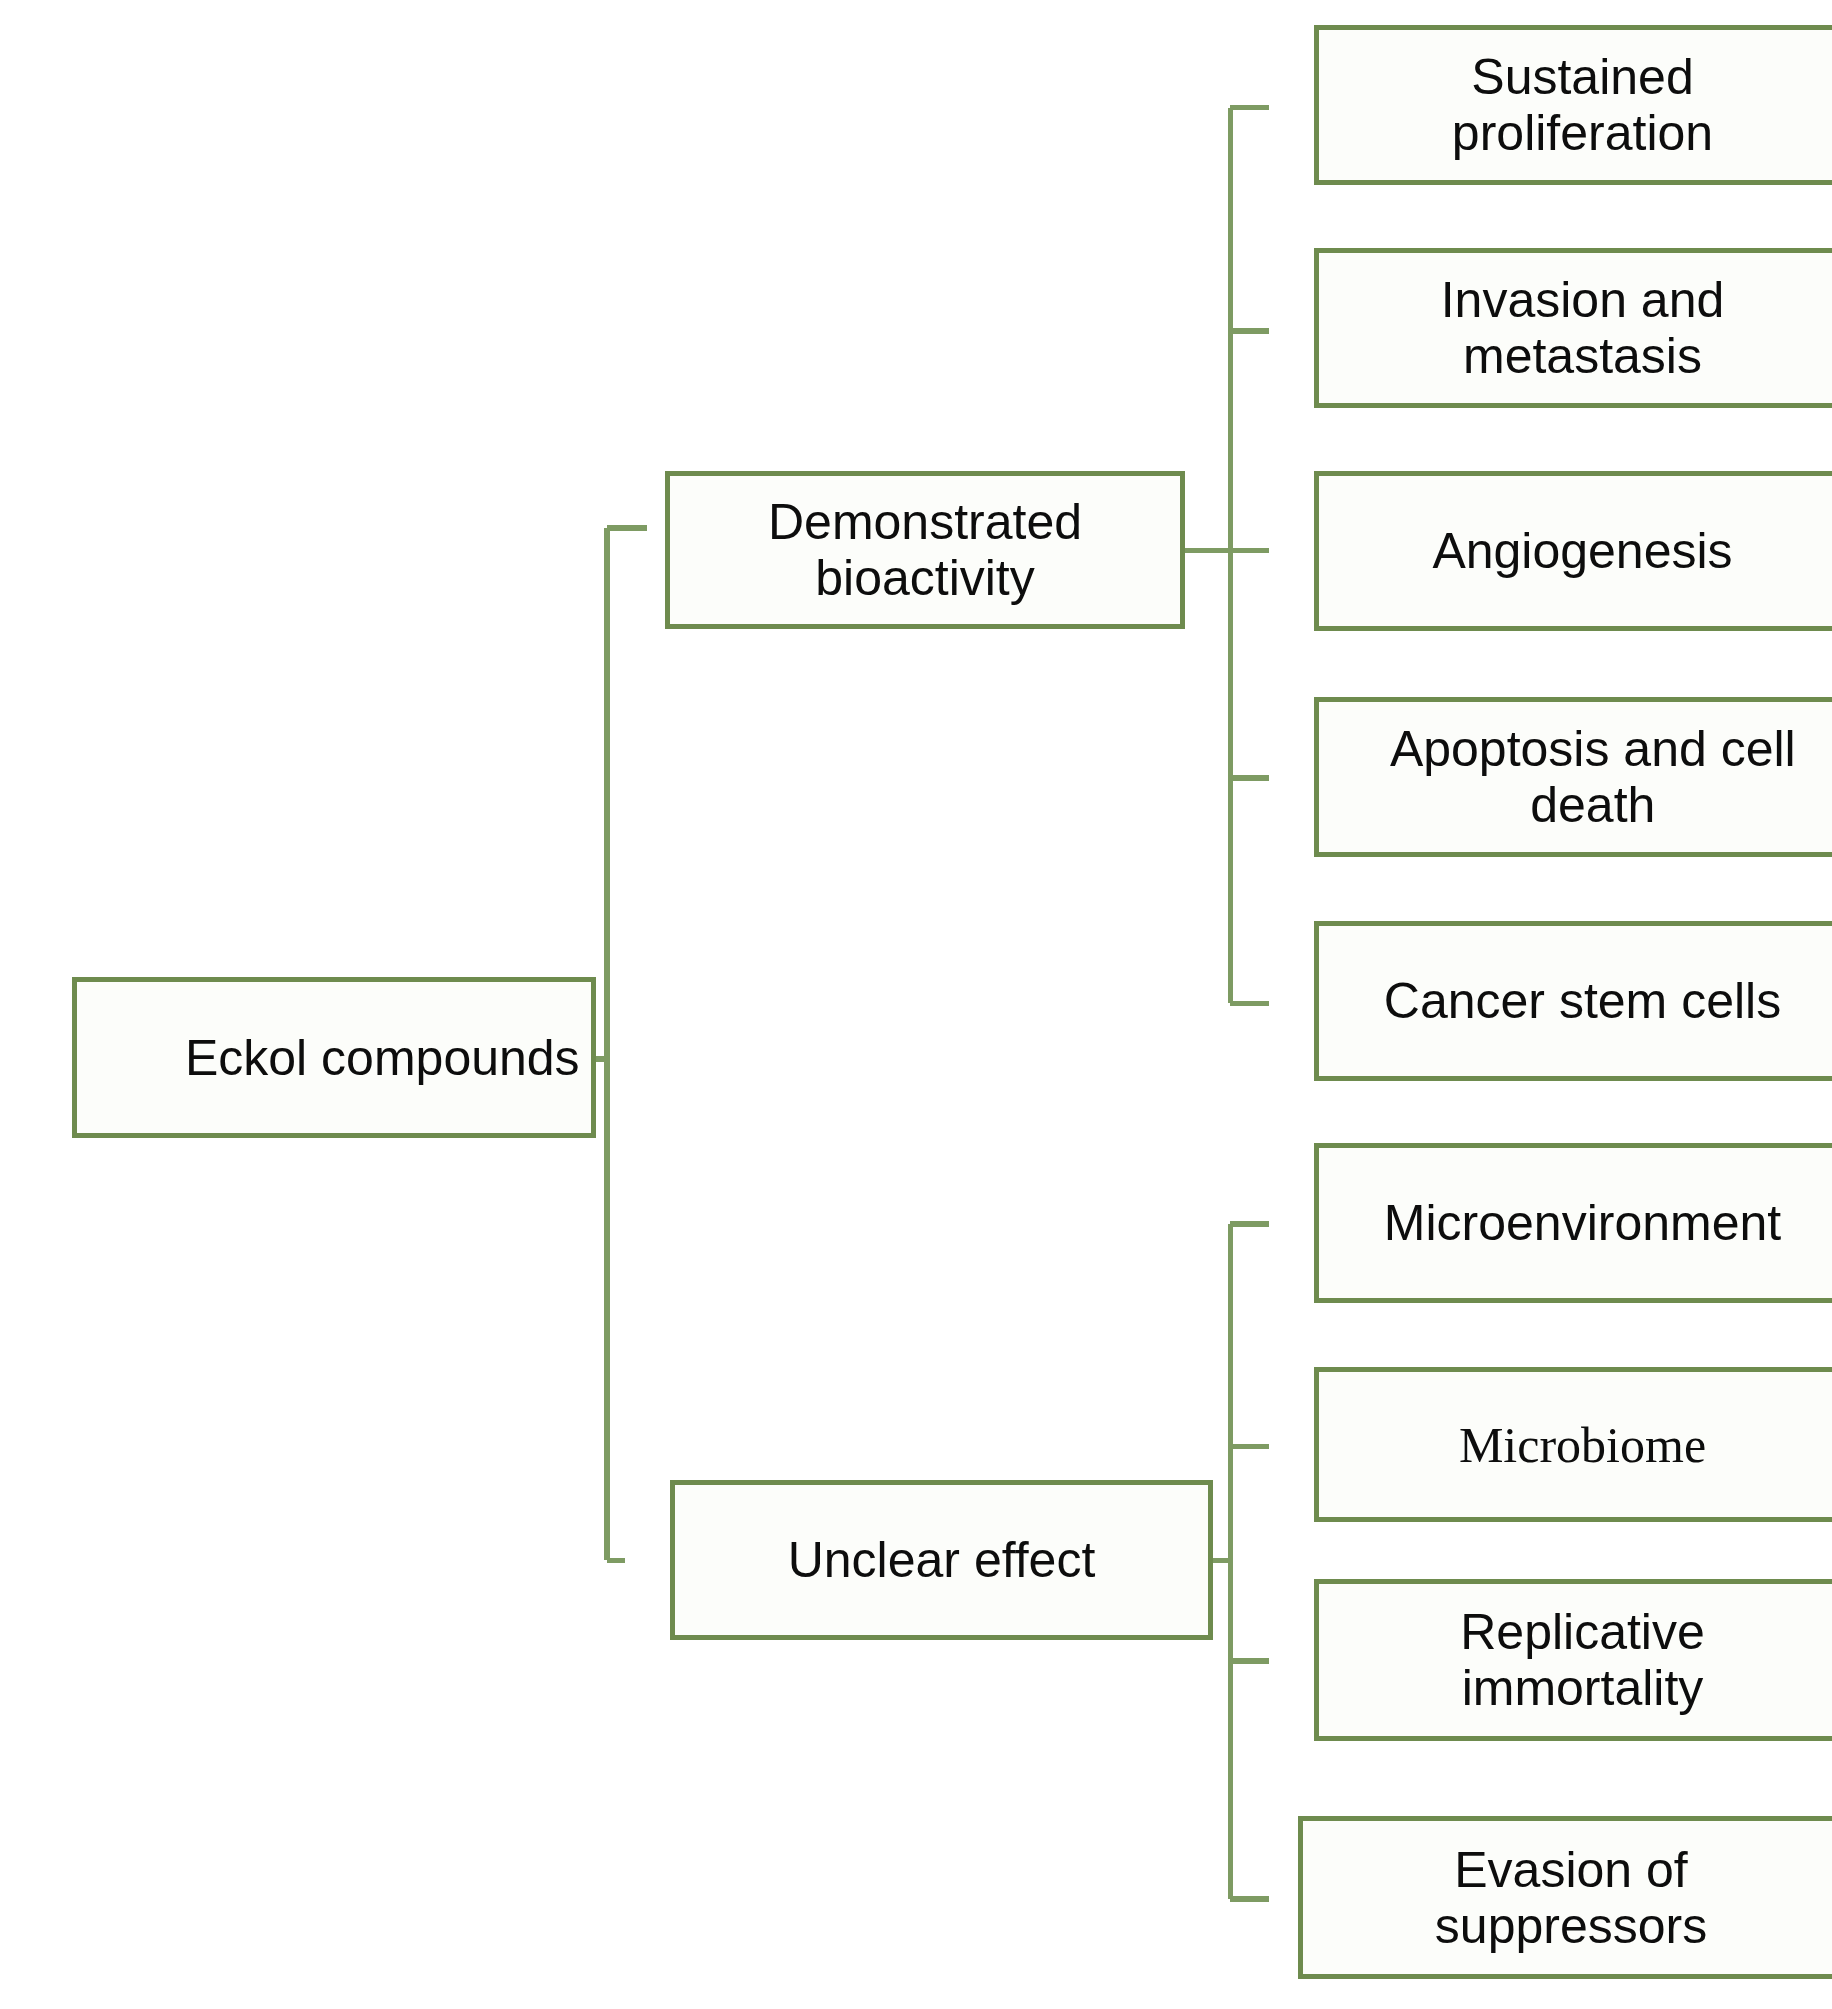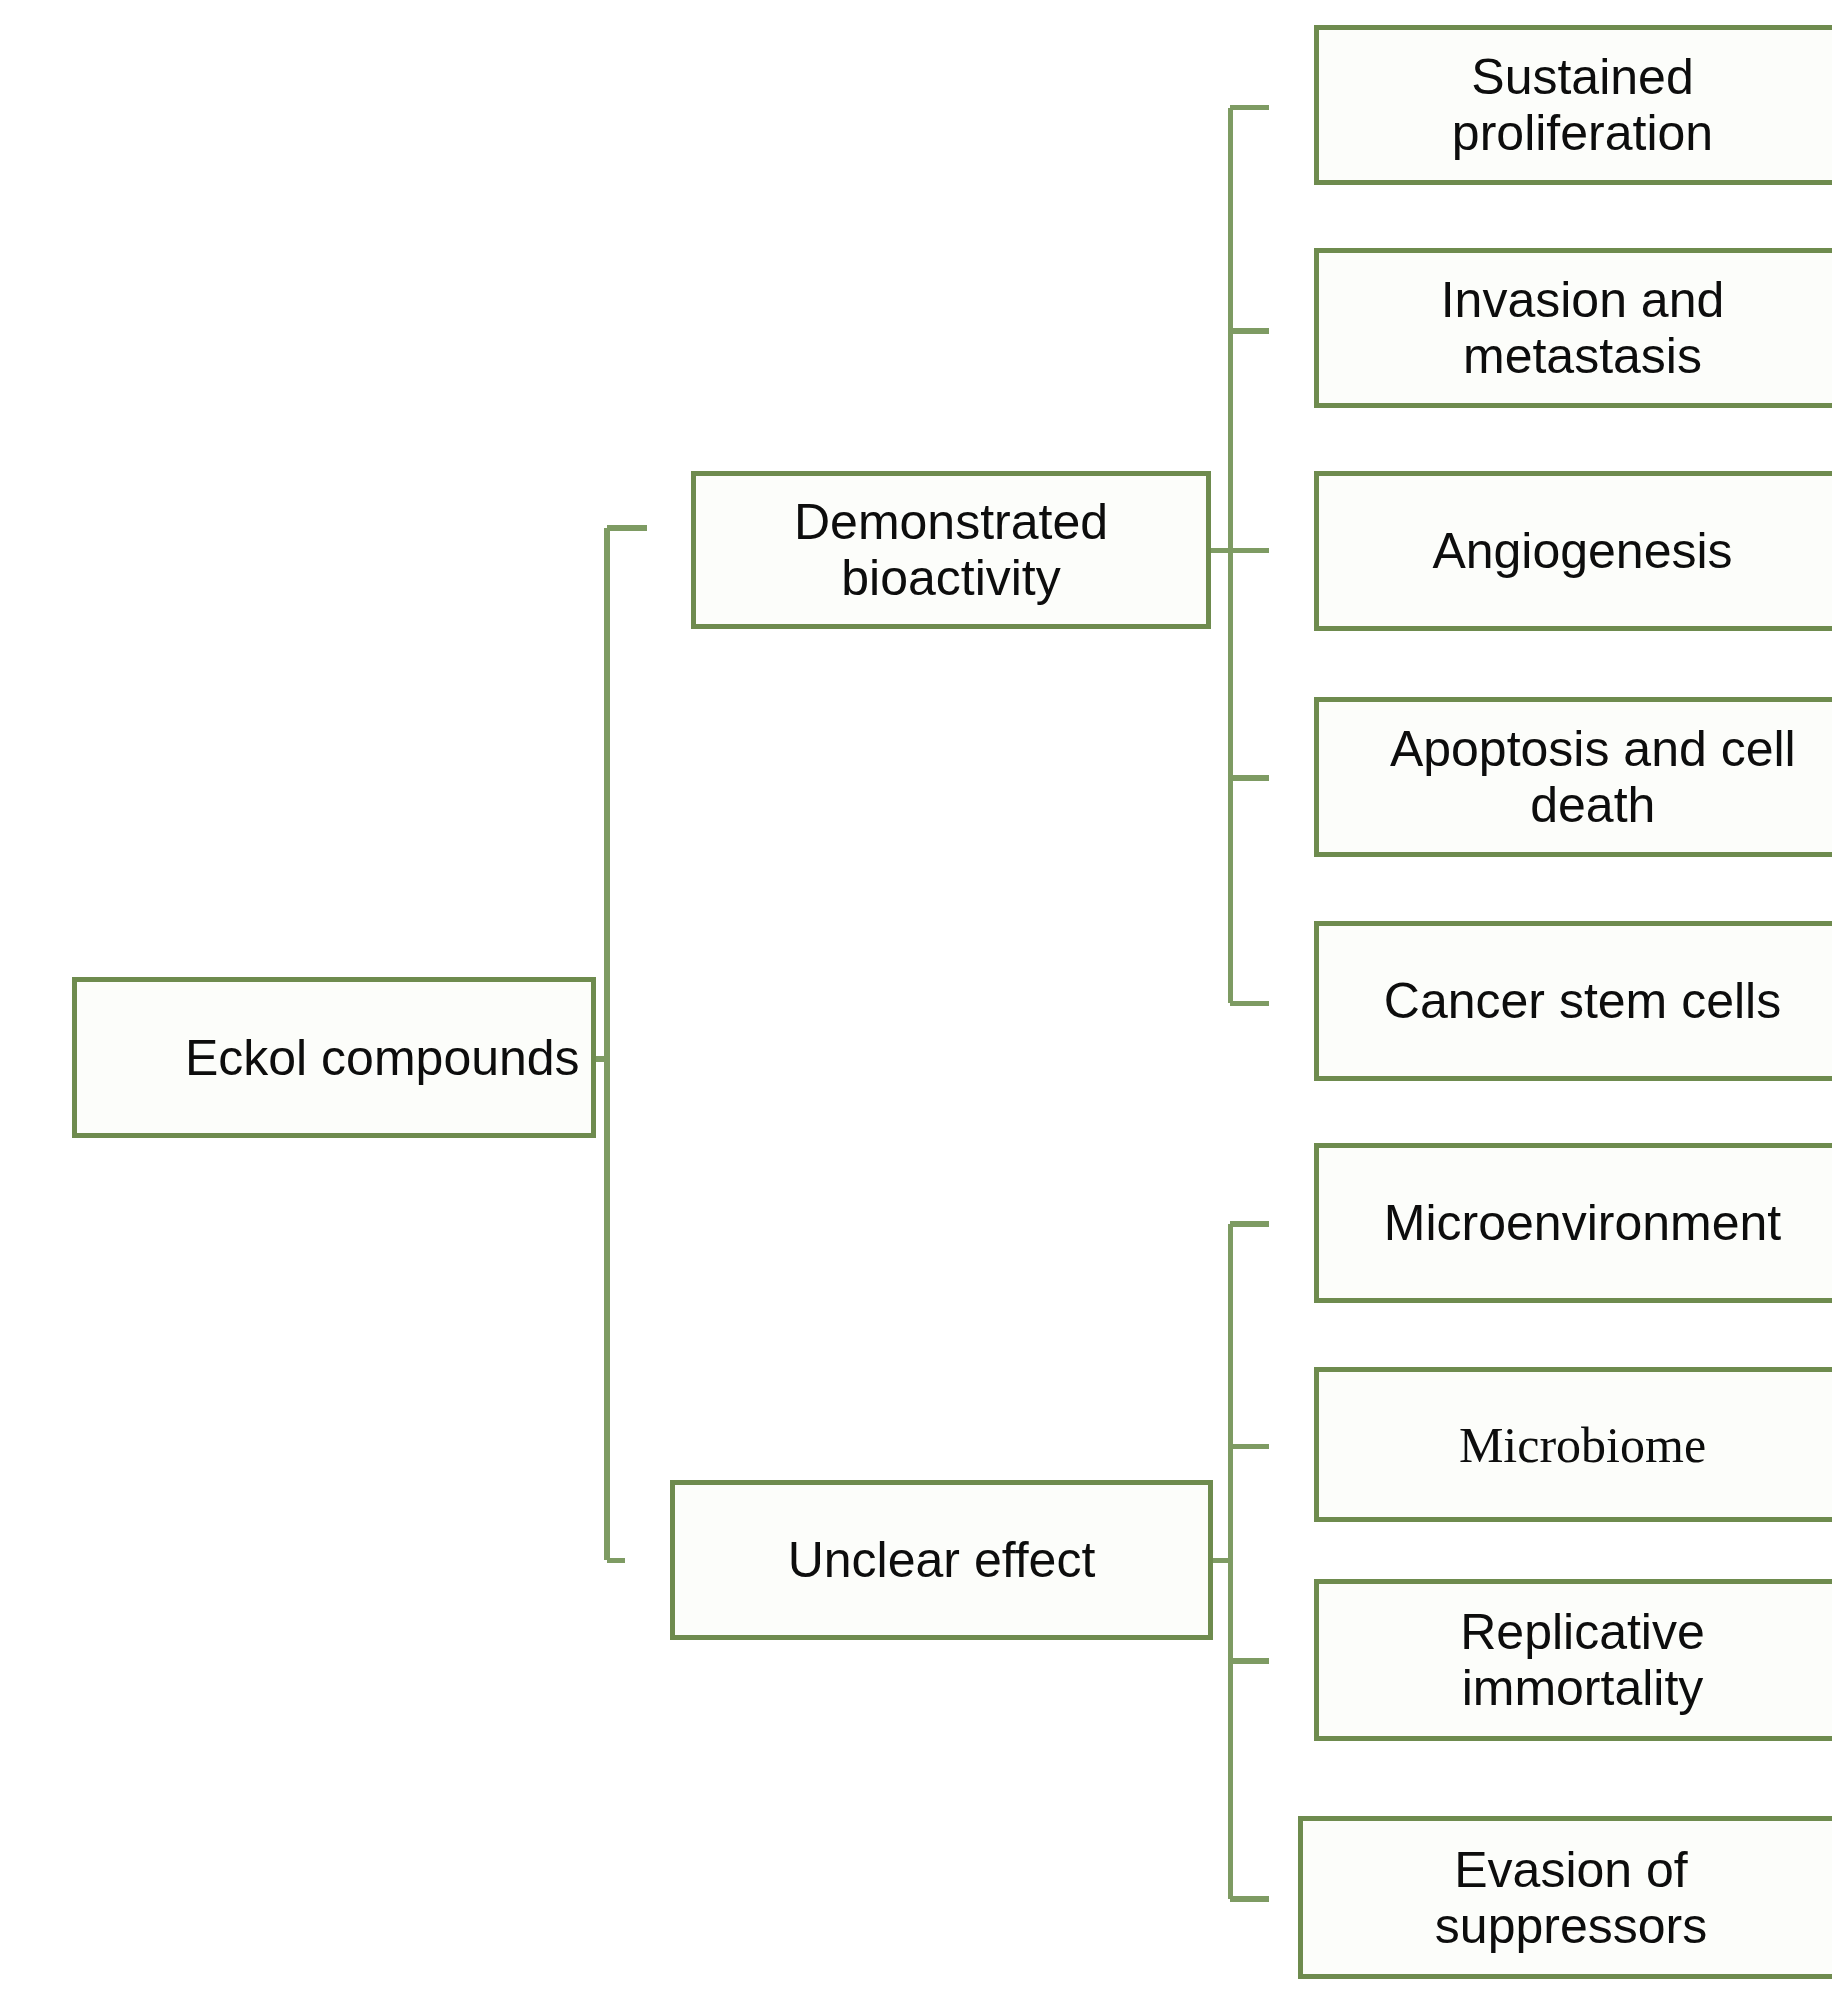--- a/index.html
+++ b/index.html
@@ -88,21 +88,21 @@
       <line x1="1511" y1="1776" x2="1558" y2="1776"></line>
       <line x1="1511" y1="2040" x2="1558" y2="2040"></line>
       <line x1="1511" y1="2332" x2="1558" y2="2332"></line>
     </g>
   </svg>
 
   <div class="node-box root-node" style="left:27px; top:977px; width:524px; height:161px;text-align:right;">
     <span class="node-label">Eckol compounds</span>
   </div>
 
-  <div class="node-box branch-node" style="left:646px; top:471px; width:520px; height:158px;">
+  <div class="node-box branch-node" style="left:620px; top:471px; width:520px; height:158px;">
     <span class="node-label">Demonstrated
 bioactivity</span>
   </div>
 
   <div class="node-box branch-node" style="left:625px; top:1480px; width:543px; height:160px;">
     <span class="node-label">Unclear effect</span>
   </div>
 
   <div class="node-box leaf-node" style="left:1269px; top:25px; width:537px; height:160px;">
     <span class="node-label">Sustained

